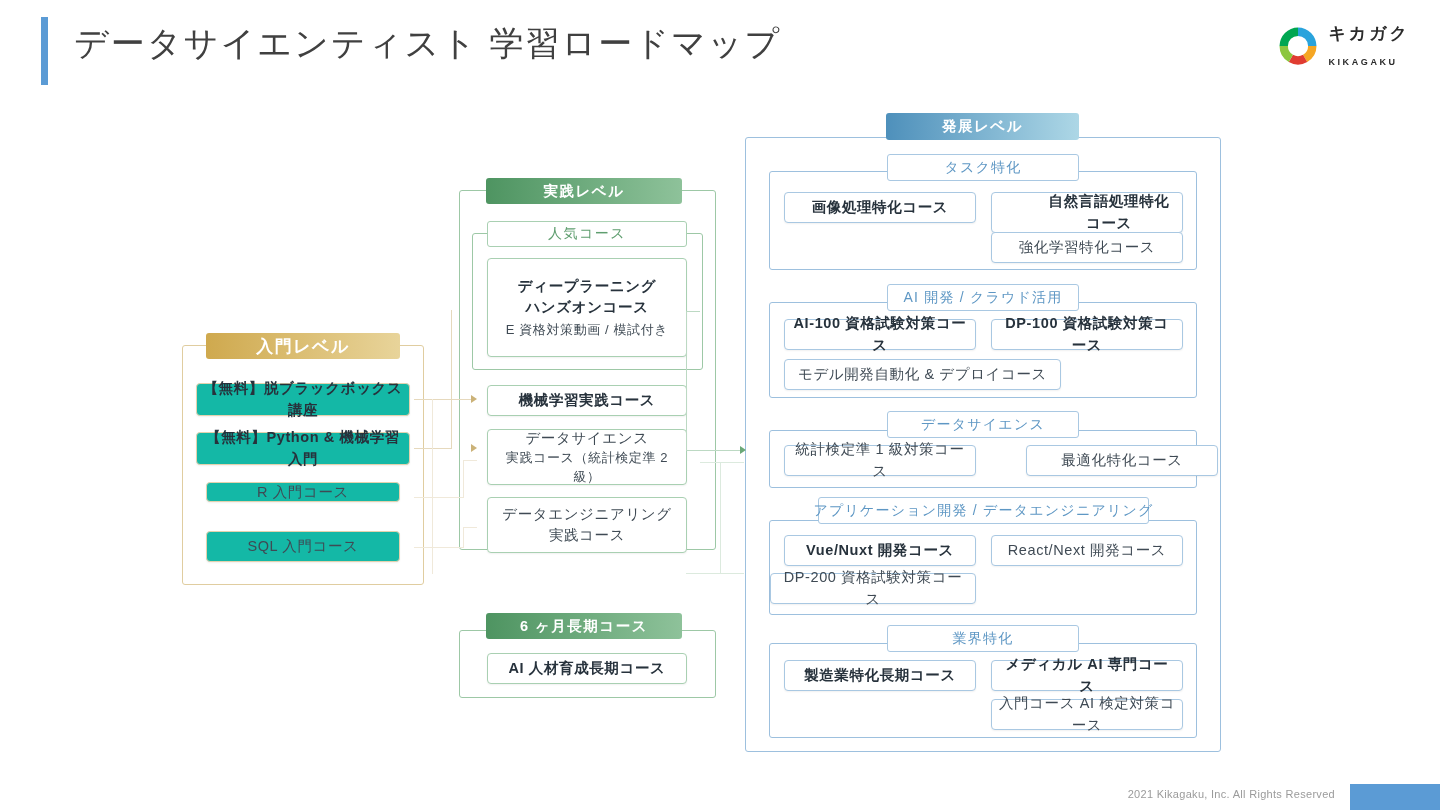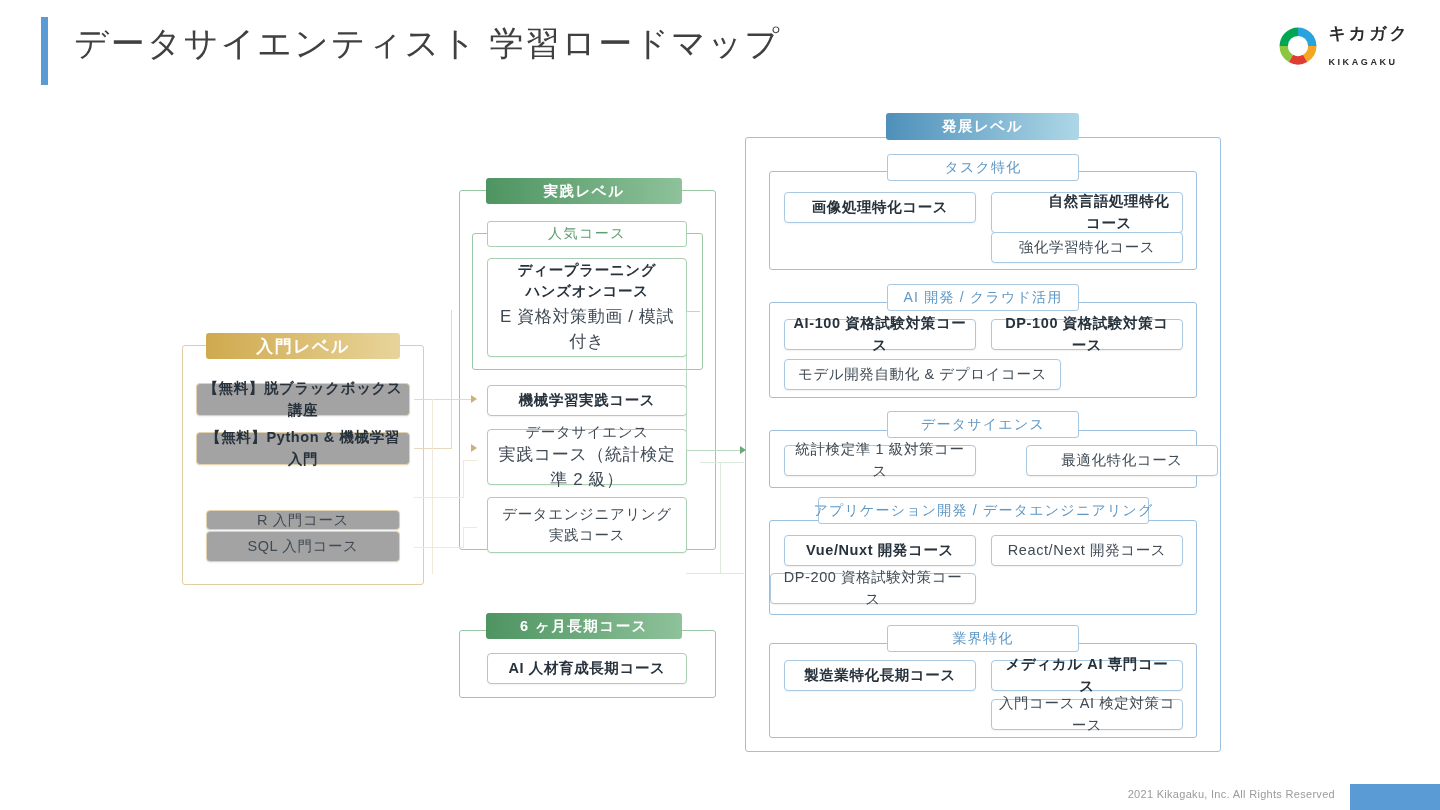--- a/index.html
+++ b/index.html
@@ -94,21 +94,21 @@
     color: #ffffff;
     font-size: 17px;
     font-weight: 700;
     letter-spacing: 1.5px;
     border: none;
   }
   .box-gold {
     position: absolute;
     box-sizing: border-box;
     border: 1.3px solid #e3d2ae;
-    background: #a3a3a3;
+    background: #14b8a6;
     border-radius: 4px;
     display: flex;
     align-items: center;
     justify-content: center;
     text-align: center;
     box-shadow: 0 1px 2px rgba(0,0,0,.06);
   }
 
   
   .g-green { border: 1.4px solid #9dc8a6; }
@@ -174,21 +174,21 @@
   }
 
   .lbl {
     font-size: 14.5px;
     color: #3f4a54;
     letter-spacing: .6px;
     line-height: 1.45;
     padding: 0 6px;
   }
   .lbl.bold { font-weight: 700; color: #27323c; }
-  .lbl.sm { font-size: 17px; }
+  .lbl.sm { font-size: 13px; }
 
   
   .conn {
     position: absolute;
     background: #e6d9bd;
     z-index: 1;
   }
   .conn.green { background: #bcd9c3; }
   .conn.faint { background: #f0e9da; }
   .conn.faintgreen { background: #dceade; }
@@ -278,21 +278,21 @@
 
   <div class="group g-gold" style="left:182px; top:345px; width:242px; height:240px;"></div>
   <div class="group-title t-gold" style="left:206px; top:333px; width:194px; height:26px;">入門レベル</div>
 
   <div class="box-gold" style="left:196px; top:383px; width:214px; height:33px;">
     <span class="lbl bold">【無料】脱ブラックボックス講座</span>
   </div>
   <div class="box-gold" style="left:196px; top:432px; width:214px; height:33px;">
     <span class="lbl bold">【無料】Python &amp; 機械学習入門</span>
   </div>
-  <div class="box-gold" style="left:206px; top:482px; width:194px; height:20px;margin-top:28px;">
+  <div class="box-gold" style="left:206px; top:482px; width:194px; height:20px;">
     <span class="lbl">R 入門コース</span>
   </div>
   <div class="box-gold" style="left:206px; top:531px; width:194px; height:31px;">
     <span class="lbl">SQL 入門コース</span>
   </div>
 
   <div class="group g-green" style="left:459px; top:190px; width:257px; height:360px;"></div>
   <div class="group-title t-green" style="left:486px; top:178px; width:196px; height:26px;">実践レベル</div>
 
   <div class="group g-green" style="left:472px; top:233px; width:231px; height:137px;"></div>

